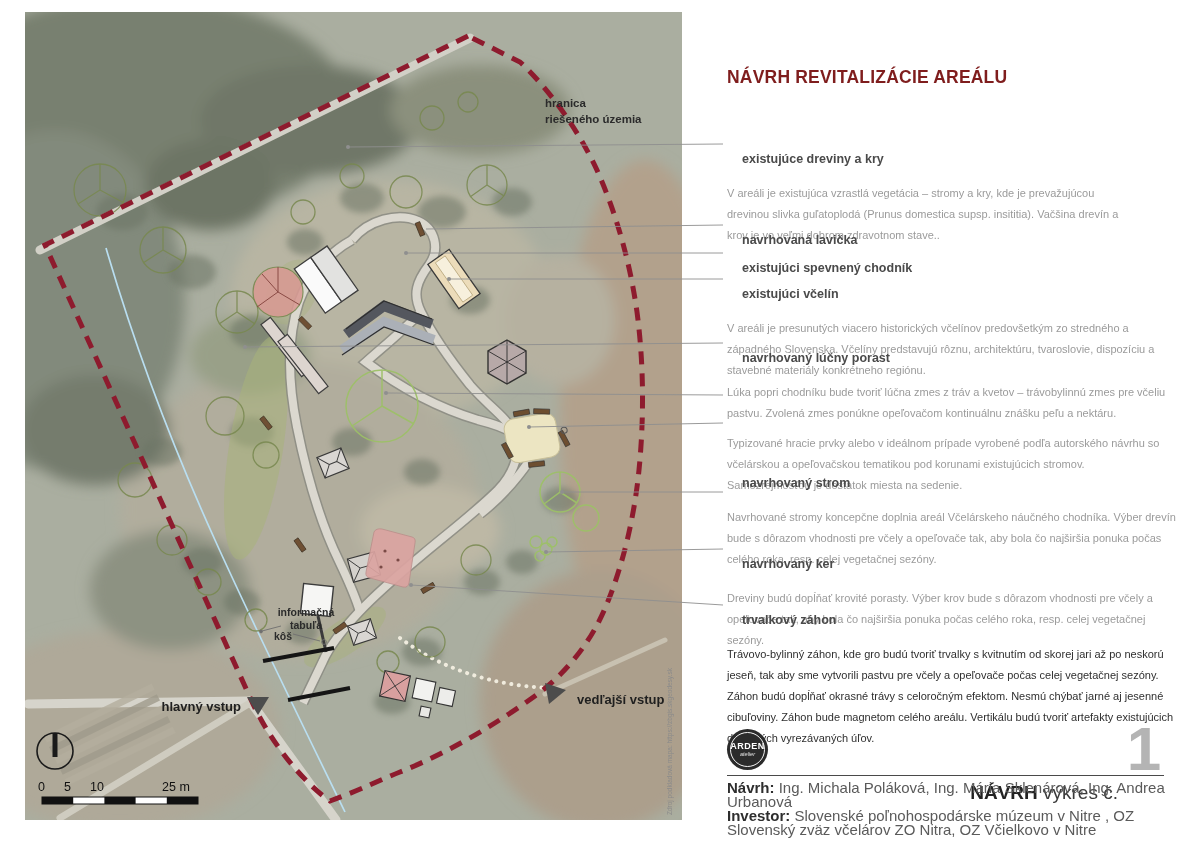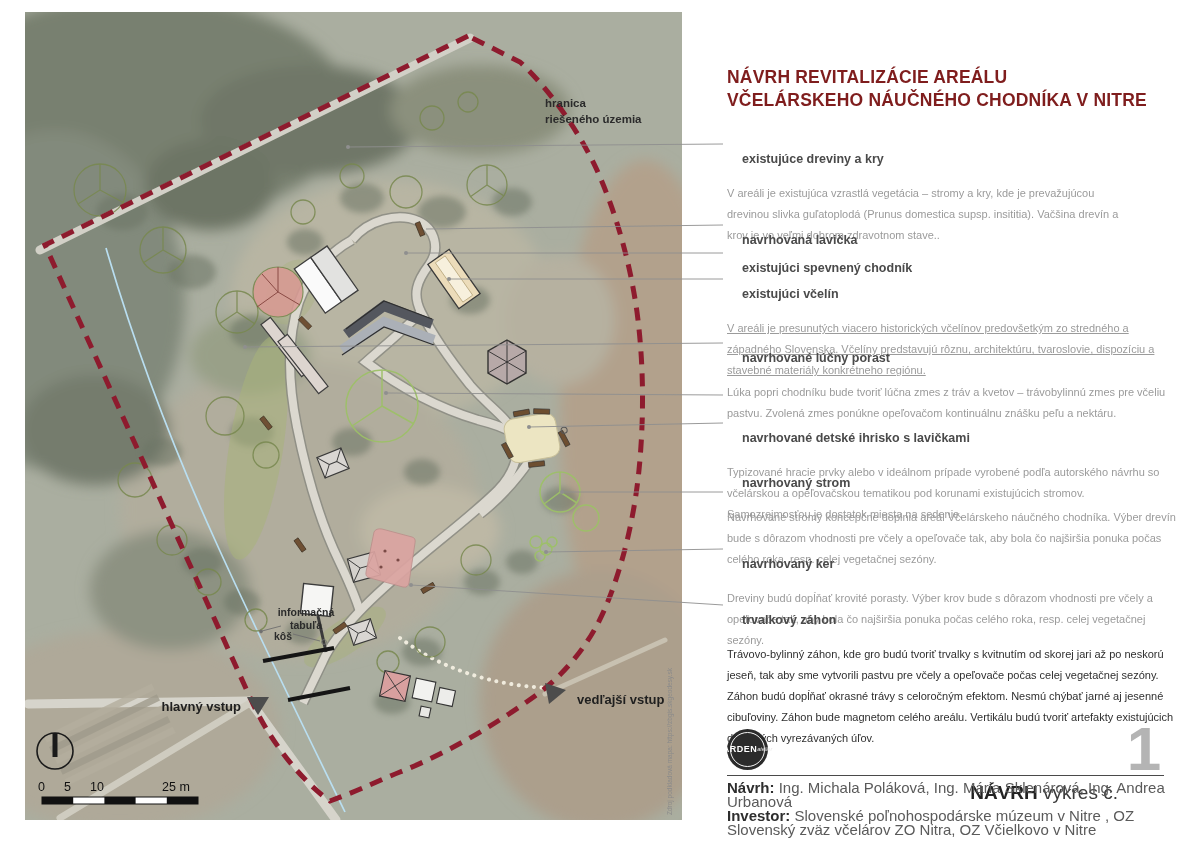--- a/index.html
+++ b/index.html
@@ -6,23 +6,23 @@
   .sheet{position:relative;width:1190px;height:841px;background:#fff;overflow:hidden;
          font-family:"Liberation Sans",sans-serif;}
   svg{position:absolute;left:0;top:0;}
   .title{position:absolute;left:727px;top:66px;width:460px;
          font-size:17.5px;font-weight:bold;color:#7f1d1d;line-height:23px;letter-spacing:.2px;}
   .anno{position:absolute;left:727px;width:458px;}
   .anno h3{margin:15px;font-size:12.5px;font-weight:bold;color:#4a4a4a;line-height:14px;}
   .anno p{margin:17px 0 0 0;font-size:11px;color:#9b9b9b;line-height:21px;}
   .anno p.dark{color:#2f2f2f;}
   .w400{max-width:402px;} .w440{max-width:440px;} .w450{max-width:450px;}
-  .w455{max-width:455px;} .w460{max-width:462px;} .w465{max-width:465px;text-decoration:underline;}
+  .w455{max-width:455px;} .w460{max-width:462px;} .w465{max-width:465px;}
   .logo{position:absolute;left:727px;top:729px;width:41px;height:41px;border-radius:50%;
-        background:#2b2b2b;display:flex;flex-direction:row;align-items:center;justify-content:center;}
+        background:#2b2b2b;display:flex;flex-direction:column;align-items:center;justify-content:center;}
   .logo .ring{position:absolute;left:3px;top:3px;right:3px;bottom:3px;border:1px solid #f2f2f2;border-radius:50%;}
   .logo .nm{color:#fff;font-size:9px;font-weight:bold;letter-spacing:.5px;line-height:9px;}
   .logo .sub{color:#e8e8e8;font-size:5.5px;font-style:italic;line-height:7px;}
   .drawno-label{position:absolute;left:900px;top:750px;width:218px;text-align:right;font-size:19px;color:#3a3a3a;margin-top:32px;}
   .drawno-label b{font-weight:bold;color:#222;}
   .big-one{position:absolute;left:1120px;top:720px;width:48px;font-size:62px;font-weight:bold;
            color:#b4b4b4;line-height:58px;text-align:center;}
   .footrule{position:absolute;left:727px;top:775px;width:437px;height:0;border-top:1.6px solid #4a4a4a;}
   .credits{position:absolute;left:727px;top:781px;width:460px;font-size:15px;color:#5a5a5a;line-height:14px;}
   .credits b{color:#2e2e2e;}
@@ -321,43 +321,41 @@
     <text x="162" y="791" font-size="12.5" fill="#111">25 m</text>
     <rect x="42" y="797" width="156" height="7" fill="#ffffff" stroke="#111" stroke-width="1"></rect>
     <rect x="42" y="797" width="31.2" height="7" fill="#111"></rect>
     <rect x="104.4" y="797" width="31.2" height="7" fill="#111"></rect>
     <rect x="166.8" y="797" width="31.2" height="7" fill="#111"></rect>
   </g>
 </svg>
 
 <div class="title">
   <div>NÁVRH REVITALIZÁCIE AREÁLU</div>
-  <div>VČELÁRSKEHO NÁUČNÉHO CHODNÍKA V NITRE</div>
 </div>
 
 <div class="anno" style="top:137px">
   <h3>existujúce dreviny a kry</h3>
   <p class="w400">V areáli je existujúca vzrastlá vegetácia – stromy a kry, kde je prevažujúcou drevinou  slivka guľatoplodá (Prunus domestica supsp. insititia). Vačšina drevín a krov je vo veľmi dobrom zdravotnom stave..</p>
 </div>
 <div class="anno" style="top:218px">
   <h3>navrhovaná lavička</h3>
 </div>
 <div class="anno" style="top:246px">
   <h3>existujúci spevnený chodník</h3>
 </div>
 <div class="anno" style="top:272px">
   <h3>existujúci včelín</h3>
   <p class="w465">V areáli je presunutých viacero historických včelínov predovšetkým zo stredného a západného Slovenska. Včelíny predstavujú rôznu, architektúru, tvaroslovie, dispozíciu a stavebné materiály konkrétneho regiónu.</p>
 </div>
 <div class="anno" style="top:336px">
-  <h3>navrhované lúčny porast</h3>
+  <h3>navrhovaný lúčny porast</h3>
   <p class="w450">Lúka popri chodníku bude tvoriť lúčna zmes z tráv a kvetov – trávobylinnú zmes pre včeliu pastvu. Zvolená zmes ponúkne opeľovačom kontinuálnu znášku peľu a nektáru.</p>
 </div>
 <div class="anno" style="top:416px">
-  <h3>navrhované detské ihrisko s lavičkami</h3>
   <p class="w440">Typizované hracie prvky alebo v ideálnom prípade vyrobené podľa autorského návrhu so včelárskou a opeľovačskou tematikou pod korunami existujúcich stromov. Samozrejmosťou je dostatok miesta na sedenie.</p>
 </div>
 <div class="anno" style="top:461px">
   <h3>navrhovaný strom</h3>
   <p class="w455">Navrhované stromy koncepčne doplnia areál Včelárskeho náučného chodníka. Výber drevín bude s dôrazom vhodnosti pre včely a opeľovače tak, aby bola čo najširšia ponuka počas celého roka, resp. celej vegetačnej sezóny.</p>
 </div>
 <div class="anno" style="top:542px">
   <h3>navrhovaný ker</h3>
   <p class="w455">Dreviny budú dopĺňať krovité porasty. Výber krov bude s dôrazom vhodnosti pre včely a opeľovače tak, aby bola čo najširšia ponuka počas celého roka, resp. celej vegetačnej sezóny.</p>
 </div>

